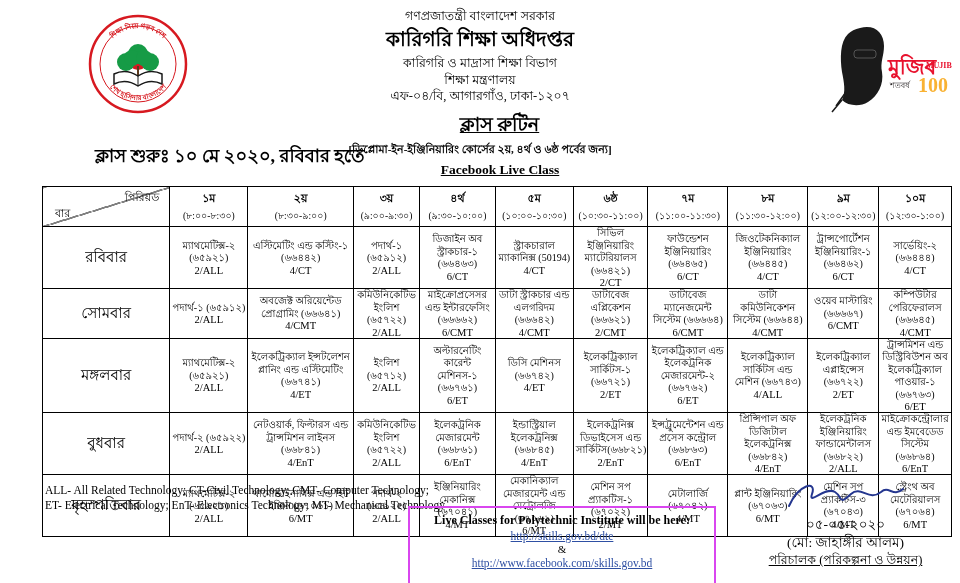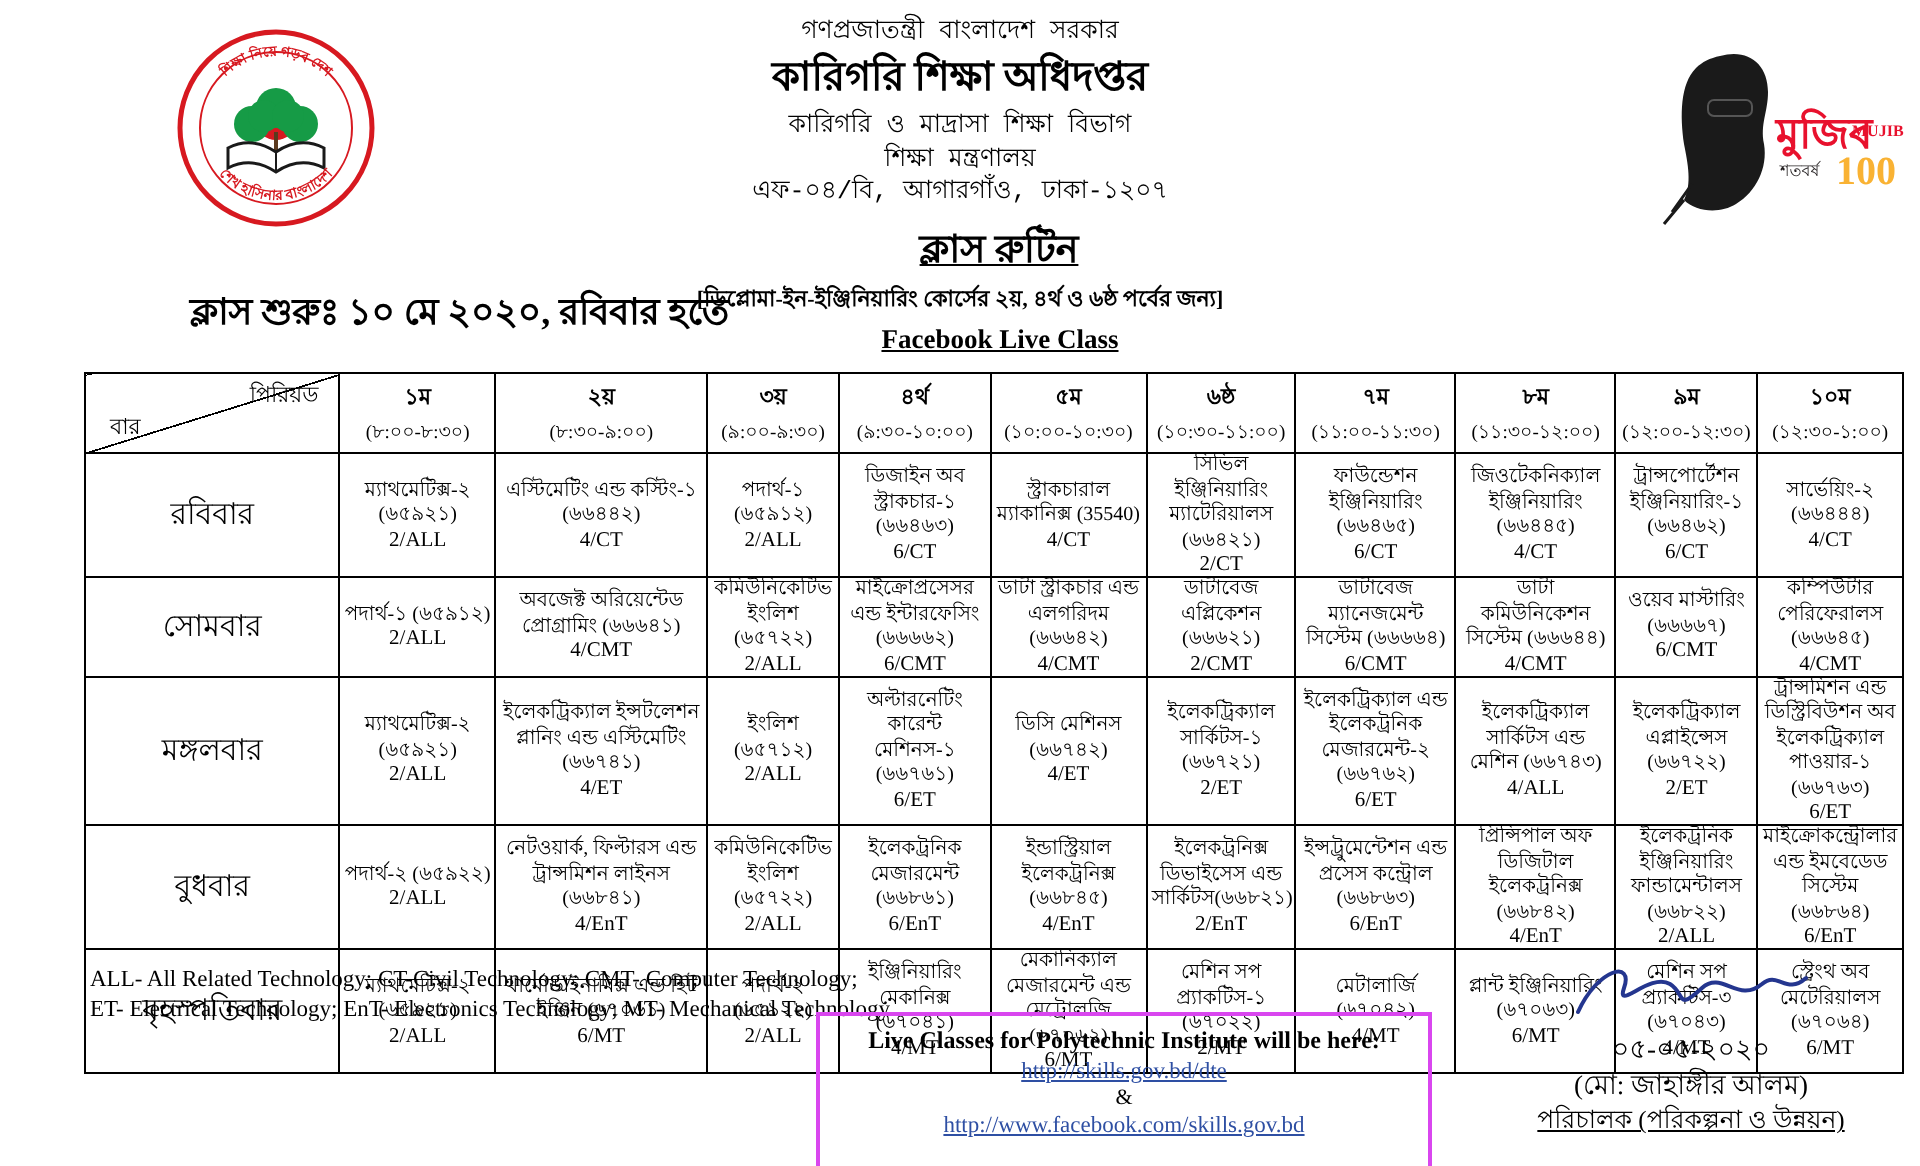--- a/index.html
+++ b/index.html
@@ -2,21 +2,21 @@
 <html style="--link: #2e4fa3;"><head>
 <meta charset="utf-8">
 <title>Class Routine</title>
 <style>
   html,body{margin:0;padding:0;background:#fff;}
   .page{position:relative;width:960px;height:583px;background:#fff;color:#000;
         font-family:"Liberation Serif","DejaVu Serif",serif;overflow:hidden;}
 
   
   .header-center{position:absolute;top:8px;left:0;right:0;text-align:center;line-height:1.3;}
-  .h-small{font-size:12.5px;font-family:Liberation Mono, monospace;}
+  .h-small{font-size:12.5px;}
   .h-title{font-size:20px;font-weight:bold;margin:2px 0 3px;}
 
   .dte-logo{position:absolute;left:88px;top:14px;width:100px;height:100px;}
   .mujib-logo{position:absolute;right:8px;top:22px;width:122px;height:92px;}
 
   
   .routine-title{position:absolute;top:110px;left:0;right:0;text-align:center;
       font-size:19px;font-weight:bold;text-decoration:underline;padding-left:39px;}
   .start-note{position:absolute;top:142px;left:95px;font-size:18px;font-weight:bold;}
   .course-note{position:absolute;top:141px;left:0;right:0;text-align:center;
@@ -191,21 +191,21 @@
           </td>
           <td>
             <div class="course">পদার্থ-১ (৬৫৯১২)</div>
             <div class="tech">2/ALL</div>
           </td>
           <td>
             <div class="course">ডিজাইন অব স্ট্রাকচার-১ (৬৬৪৬৩)</div>
             <div class="tech">6/CT</div>
           </td>
           <td>
-            <div class="course">স্ট্রাকচারাল ম্যাকানিক্স (35540)</div>
+            <div class="course">স্ট্রাকচারাল ম্যাকানিক্স (50194)</div>
             <div class="tech">4/CT</div>
           </td>
           <td>
             <div class="course">সিভিল ইঞ্জিনিয়ারিং ম্যাটেরিয়ালস (৬৬৪২১)</div>
             <div class="tech">2/CT</div>
           </td>
           <td>
             <div class="course">ফাউন্ডেশন ইঞ্জিনিয়ারিং (৬৬৪৬৫)</div>
             <div class="tech">6/CT</div>
           </td>

